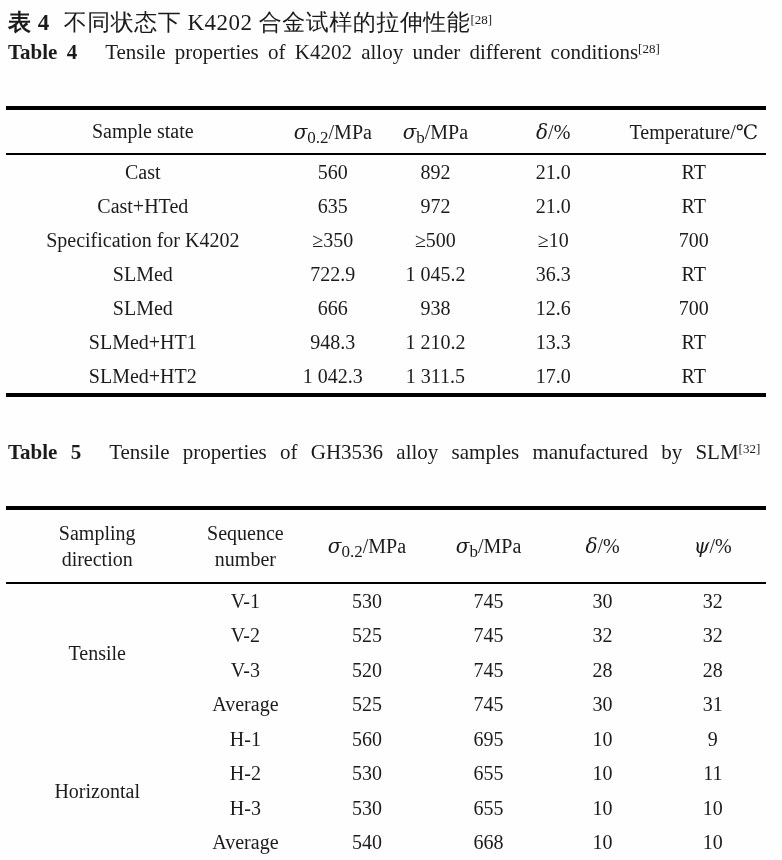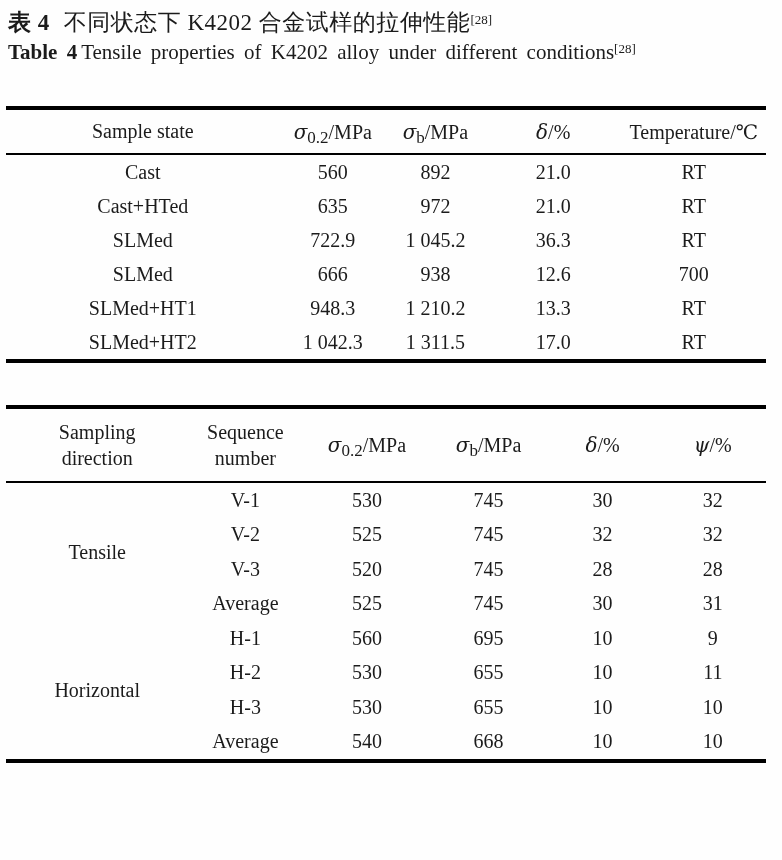--- a/index.html
+++ b/index.html
@@ -16,21 +16,21 @@
   .cap-zh{
     font-size:23px;line-height:29px;
     margin:4px 0 2px 2px;
     letter-spacing:0.5px;
   }
   .cap-zh .lbl{font-weight:bold;margin-right:14px;}
   .cap-en{
     font-size:21px;line-height:27px;
     margin:0 0 5px 2px;
   }
-  .cap-en .lbl{font-weight:bold;margin-right:4px;}
+  .cap-en .lbl{font-weight:bold;margin-right:28px;}
   .cap-en.justified{
     text-align:justify;
     word-spacing:8px;
   }
   .cap-en.spread{word-spacing:4px;}
   sup.ref{font-size:13px;line-height:0;vertical-align:6px;letter-spacing:0;}
 
   
   table{
     width:100%;
@@ -96,20 +96,27 @@
           <td>RT</td>
       </tr>
       <tr>
         <td>Cast+HTed</td>
           <td>635</td>
           <td>972</td>
           <td>21.0</td>
           <td>RT</td>
       </tr>
       <tr>
+        <td>Specification for K4202</td>
+          <td>≥350</td>
+          <td>≥500</td>
+          <td>≥10</td>
+          <td>700</td>
+      </tr>
+      <tr>
         <td>SLMed</td>
           <td>722.9</td>
           <td>1 045.2</td>
           <td>36.3</td>
           <td>RT</td>
       </tr>
       <tr>
         <td>SLMed</td>
           <td>666</td>
           <td>938</td>
@@ -128,20 +135,21 @@
           <td>1 042.3</td>
           <td>1 311.5</td>
           <td>17.0</td>
           <td>RT</td>
       </tr>
     </tbody>
   </table>
 
   <div class="t5-section">
 
+    <div class="cap-en justified"><span class="lbl">Table 5</span><span>Tensile properties of GH3536 alloy samples manufactured by SLM</span><sup class="ref">[32]</sup></div>
 
     <table id="table5">
       <colgroup>
         <col style="width:24%">
           <col style="width:15%">
           <col style="width:17%">
           <col style="width:15%">
           <col style="width:15%">
           <col style="width:14%">
       </colgroup>

